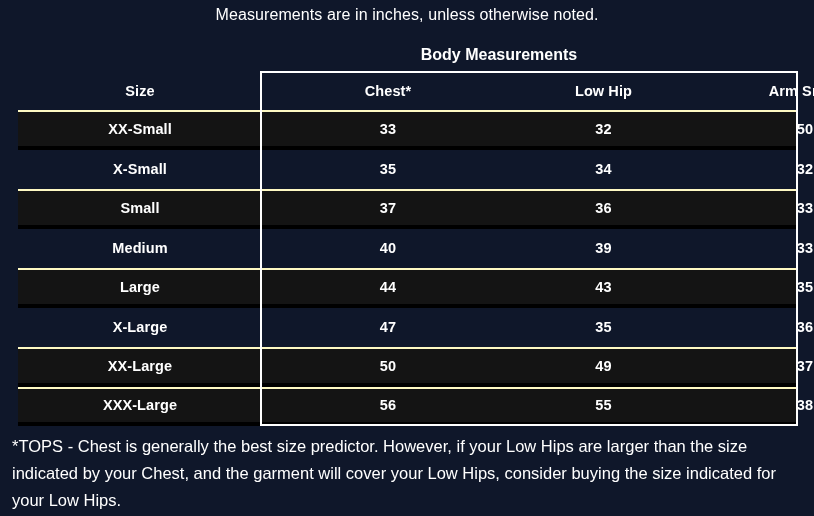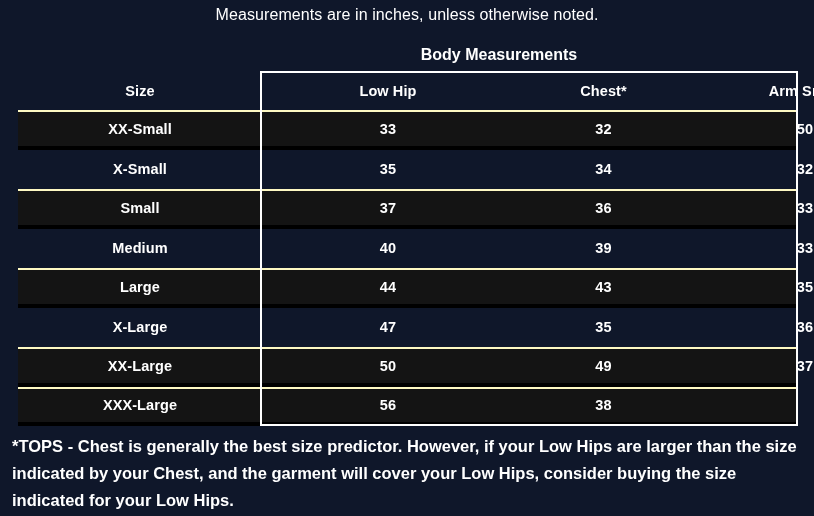--- a/index.html
+++ b/index.html
@@ -78,38 +78,38 @@
     border: 2px solid #fff;
     pointer-events: none;
   }
   .footnote {
     position: absolute;
     top: 433px;
     left: 12px;
     width: 792px;
     font-size: 16.5px;
     line-height: 27px;
-    font-weight: 700;
+    font-weight: 400;
     text-align: left;
   }
 </style>
 </head>
 <body>
 
 <div class="page">
 
   <div class="top-note">Measurements are in inches, unless otherwise noted.</div>
 
   <div class="group-header">Body Measurements</div>
 
   <div class="size-table">
     <div class="row header">
       <div class="cell">Size</div>
+      <div class="cell">Chest*</div>
       <div class="cell">Low Hip</div>
-      <div class="cell">Chest*</div>
       <div class="cell">Arm Small</div>
       <div class="cell"></div>
     </div>
 
     <div class="row stripe">
       <div class="cell">XX-Small</div>
       <div class="cell">33</div>
       <div class="cell">32</div>
       <div class="cell">50</div>
       <div class="cell"></div>
@@ -159,20 +159,21 @@
       <div class="cell">XX-Large</div>
       <div class="cell">50</div>
       <div class="cell">49</div>
       <div class="cell">37</div>
       <div class="cell"></div>
     </div>
 
     <div class="row stripe last">
       <div class="cell">XXX-Large</div>
       <div class="cell">56</div>
+      <div class="cell">55</div>
       <div class="cell">38</div>
       <div class="cell"></div>
     </div>
   </div>
 
   <div class="border-box"></div>
 
   <div class="footnote">*TOPS - Chest is generally the best size predictor. However, if your Low Hips are larger than the size indicated by your Chest, and the garment will cover your Low Hips, consider buying the size indicated for your Low Hips.</div>
 
 </div>

